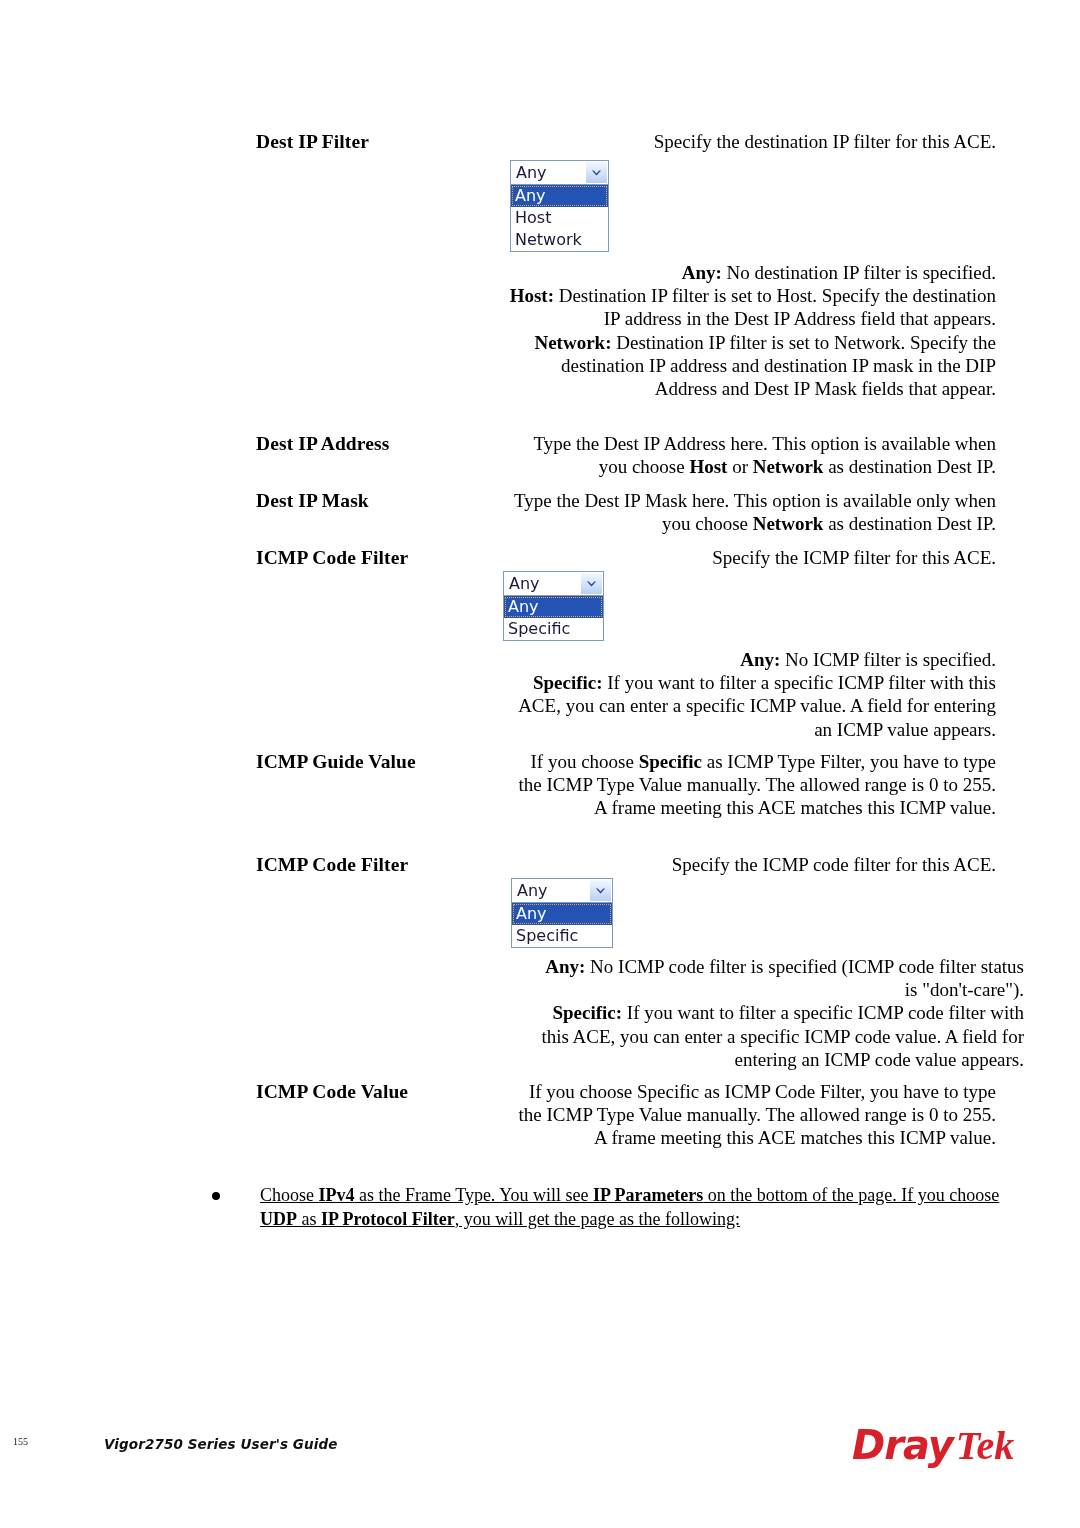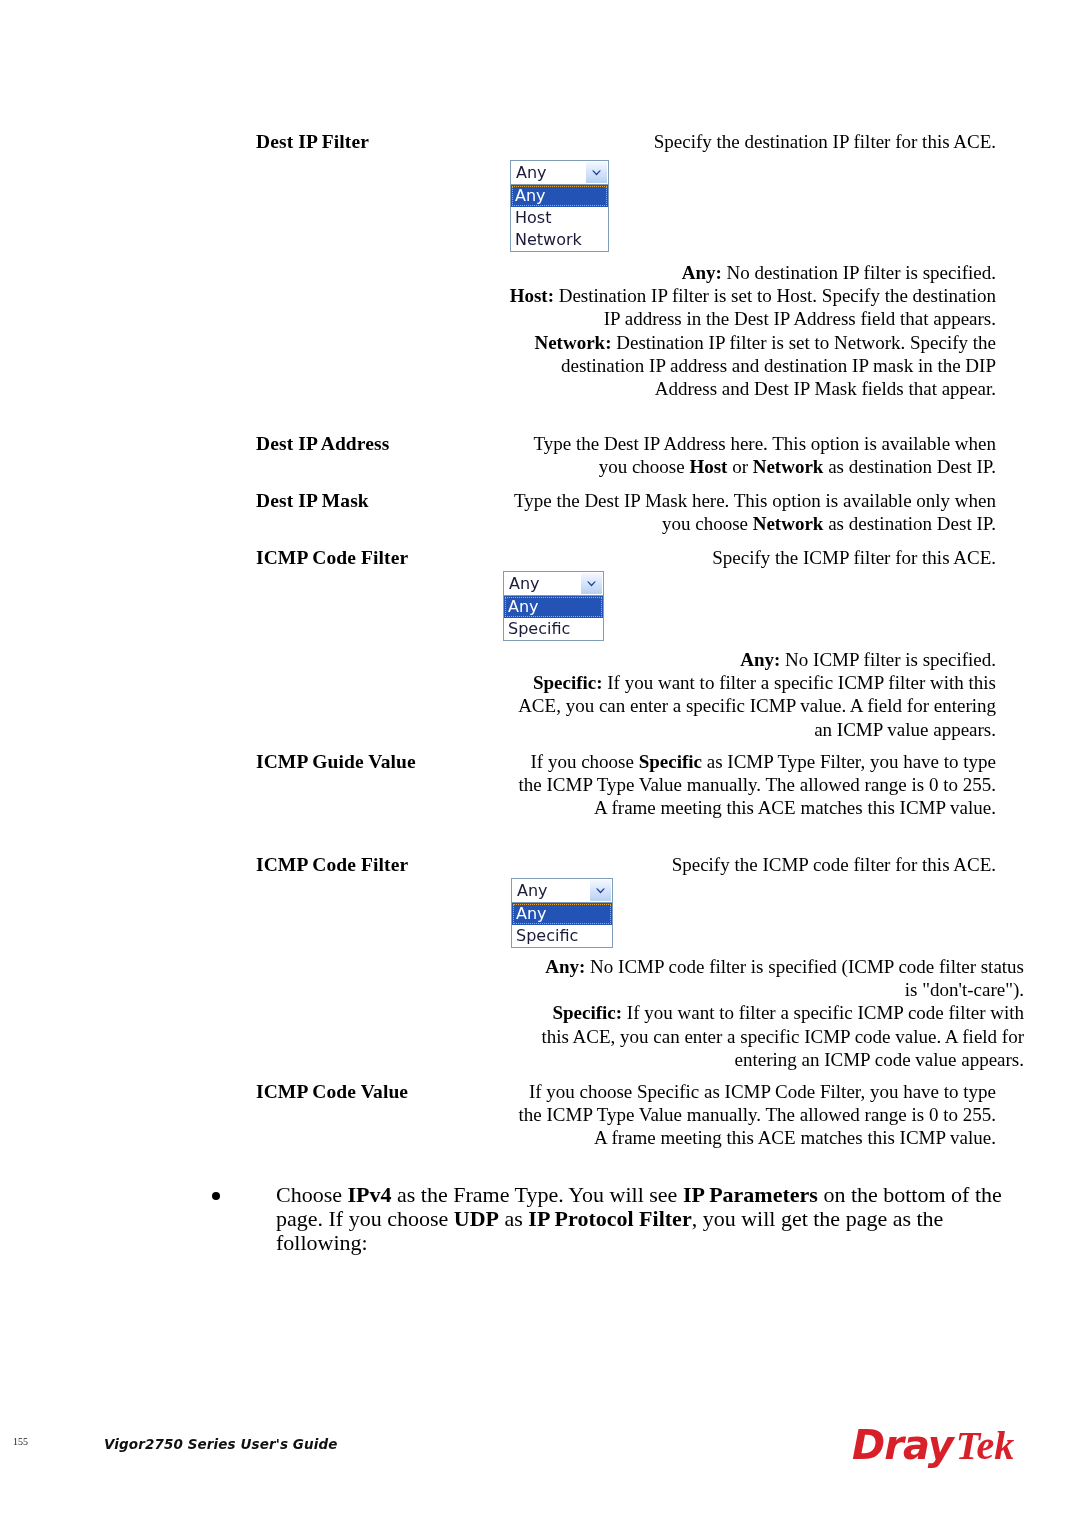--- a/index.html
+++ b/index.html
@@ -117,23 +117,24 @@
   .bullet-dot {
     position: absolute;
     left: 0;
     top: 9px;
     width: 8px;
     height: 8px;
     border-radius: 50%;
     background: #000000;
   }
   .bullet-text {
-    margin-left: 64px;
-    font-size: 22px;
+    margin-left: 48px;
+    font-size: 18px;
     line-height: 24px;
+    text-decoration: underline;
   }
   .bullet-text b { font-weight: bold; }
 
   
   .footer {
     position: absolute;
     left: 0;
     top: 1430px;
     width: 1080px;
     height: 60px;

